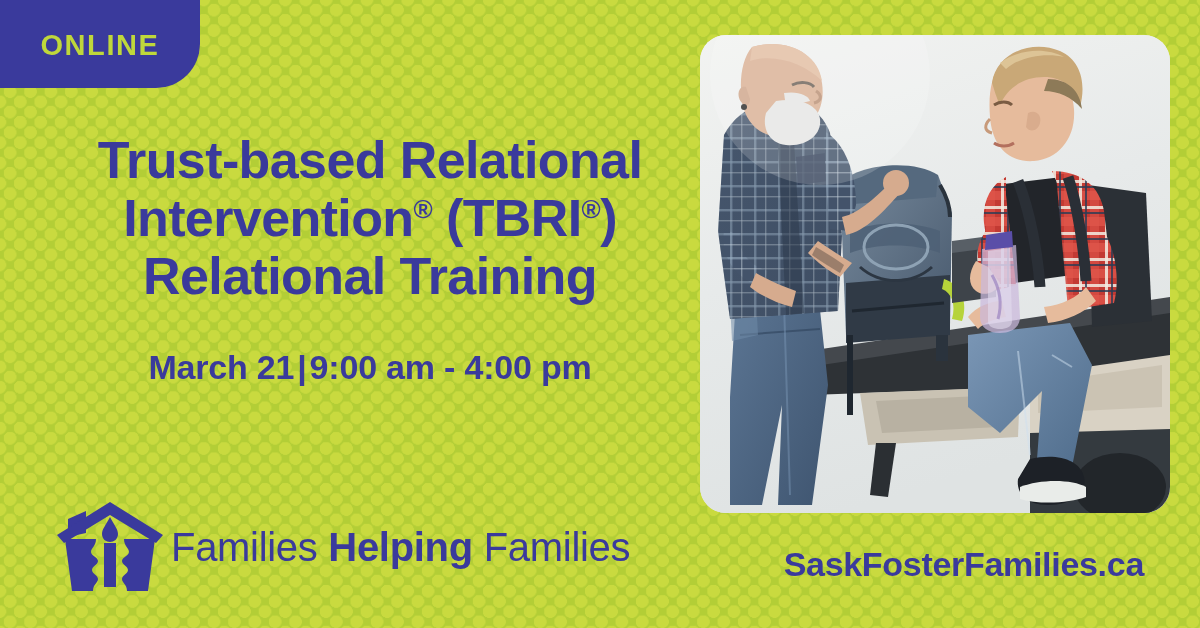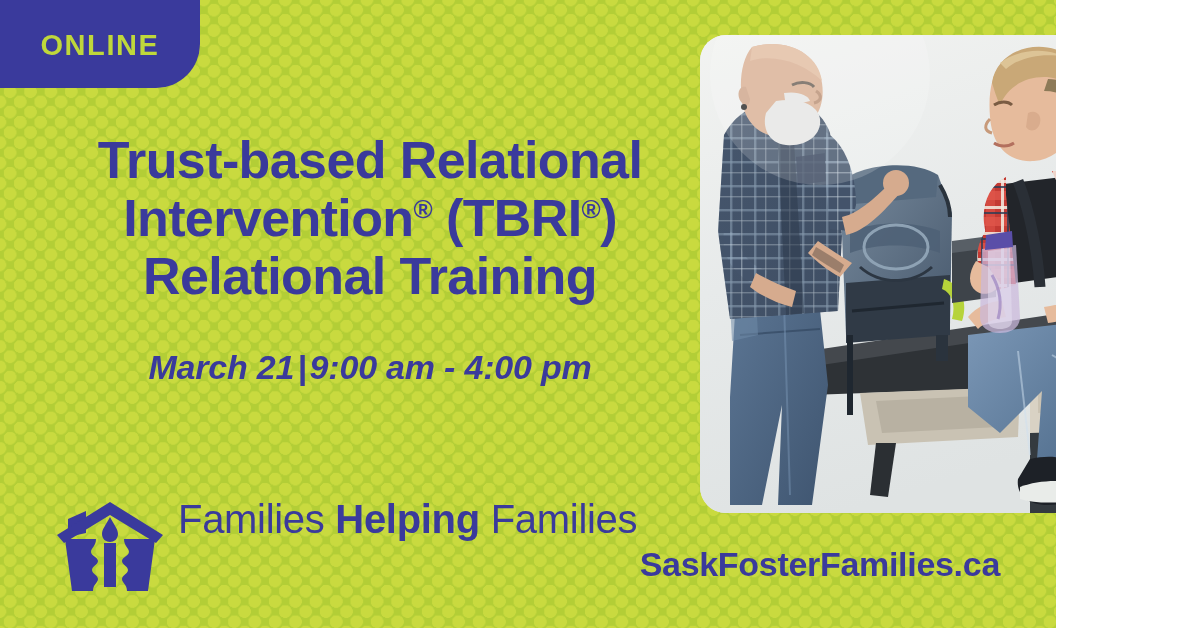--- a/index.html
+++ b/index.html
@@ -5,21 +5,21 @@
   * { margin:0; padding:0; box-sizing:border-box; }
 
   html, body {
     width:1200px; height:628px;
     font-family:"Liberation Sans", sans-serif;
     overflow:hidden;
   }
 
   #poster {
     position:relative;
-    width:1056px; height:628px;
+    width:1200px; height:628px;
     background-color:#b3ce36;
     overflow:hidden;
   }
 
   
   #dots {
     position:absolute; inset:0;
     background-image:
       radial-gradient(circle at 10px 10px, #c9da3f 6.2px, transparent 6.6px),
       radial-gradient(circle at 10px 10px, #c9da3f 6.2px, transparent 6.6px);
@@ -71,31 +71,31 @@
     font-weight:bold;
   }
 
   #datetime {
     margin-top:42px;
     color:#3a3a9c;
     font-size:34px;
     font-weight:bold;
     letter-spacing:-0.2px;
     white-space:nowrap;
-    font-style:italic;
   }
   #datetime .sep { padding:0 3px; }
 
   
   #logo-lockup {
     position:absolute;
     left:56px;
     bottom:34px;
     display:flex;
-    gap:14px;
+    align-items:center;
+    gap:7px;
   }
   #logo-mark { width:108px; height:95px; display:block; flex:0 0 auto; }
   #logo-wordmark {
     color:#3a3a9c;
     font-size:40px;
     line-height:1;
     letter-spacing:-0.3px;
     white-space:nowrap;
   }
   #logo-wordmark .thin { font-weight:normal; }

